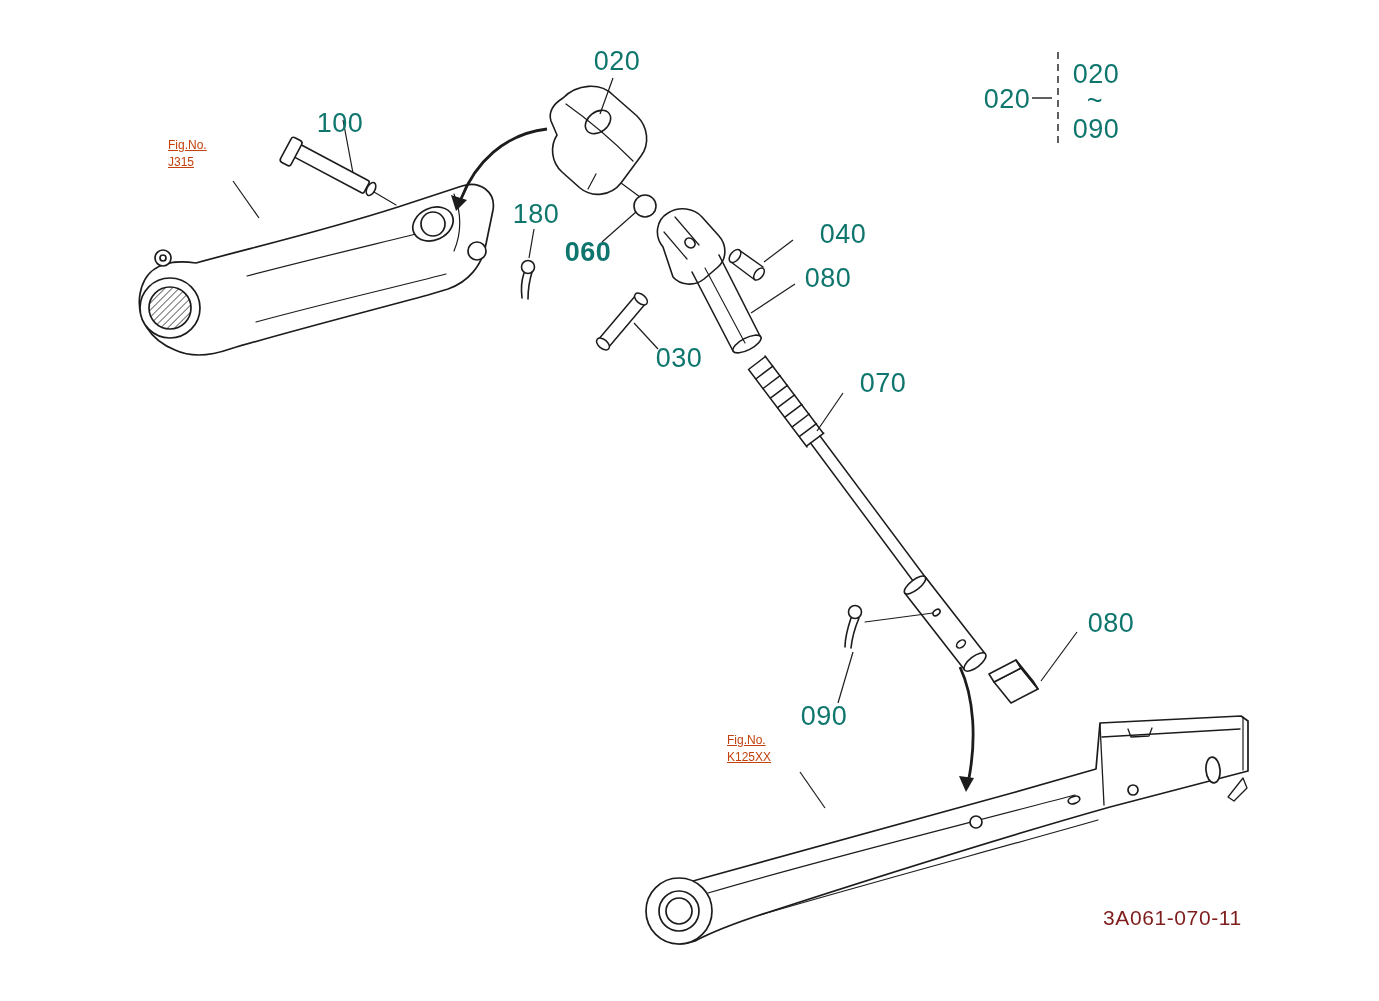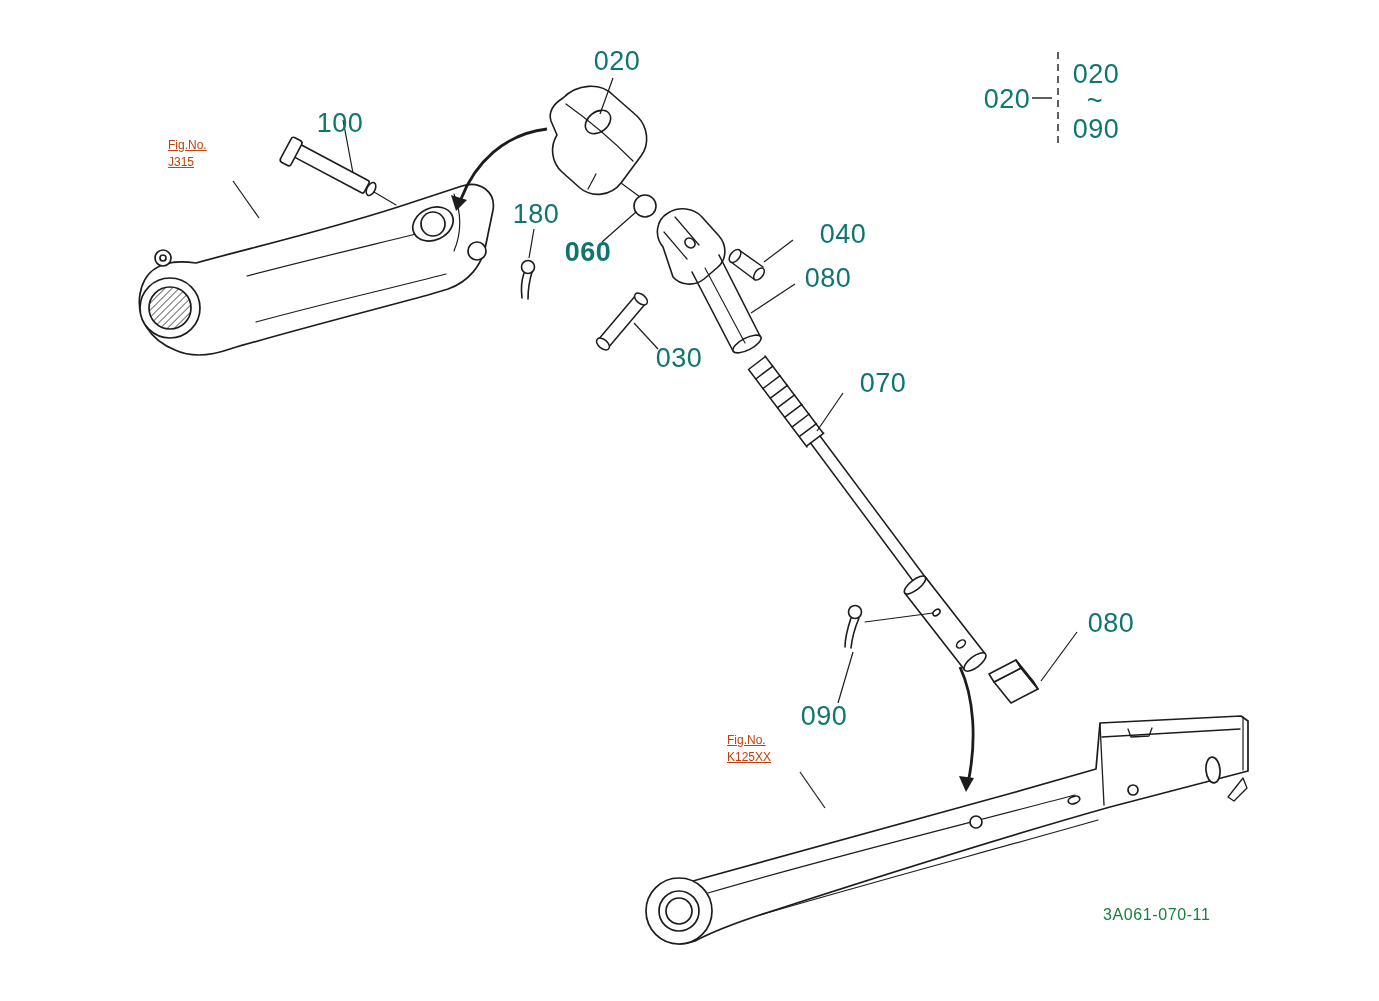--- a/index.html
+++ b/index.html
@@ -10,21 +10,21 @@
   }
   svg.art { position:absolute; left:0; top:0; }
   .lbl {
     position:absolute; transform:translate(-50%,-50%);
     font-size:27px; color:#0f766e; letter-spacing:.5px; white-space:nowrap;
   }
   .figref {
     position:absolute; font-size:12px; color:#c2410c; line-height:1.4; white-space:nowrap;text-decoration:underline;
   }
   .dwg {
-    position:absolute; font-size:16px; color:#15803d; letter-spacing:.6px; white-space:nowrap;
+    position:absolute; font-size:21px; color:#7f1d1d; letter-spacing:.6px; white-space:nowrap;
   }
 </style>
 </head>
 <body>
 
 <div id="stage">
 
   <svg class="art" width="1379" height="1001" viewBox="0 0 1379 1001">
     <defs>
       <pattern id="hatch" width="5" height="5" patternUnits="userSpaceOnUse" patternTransform="rotate(45)">

